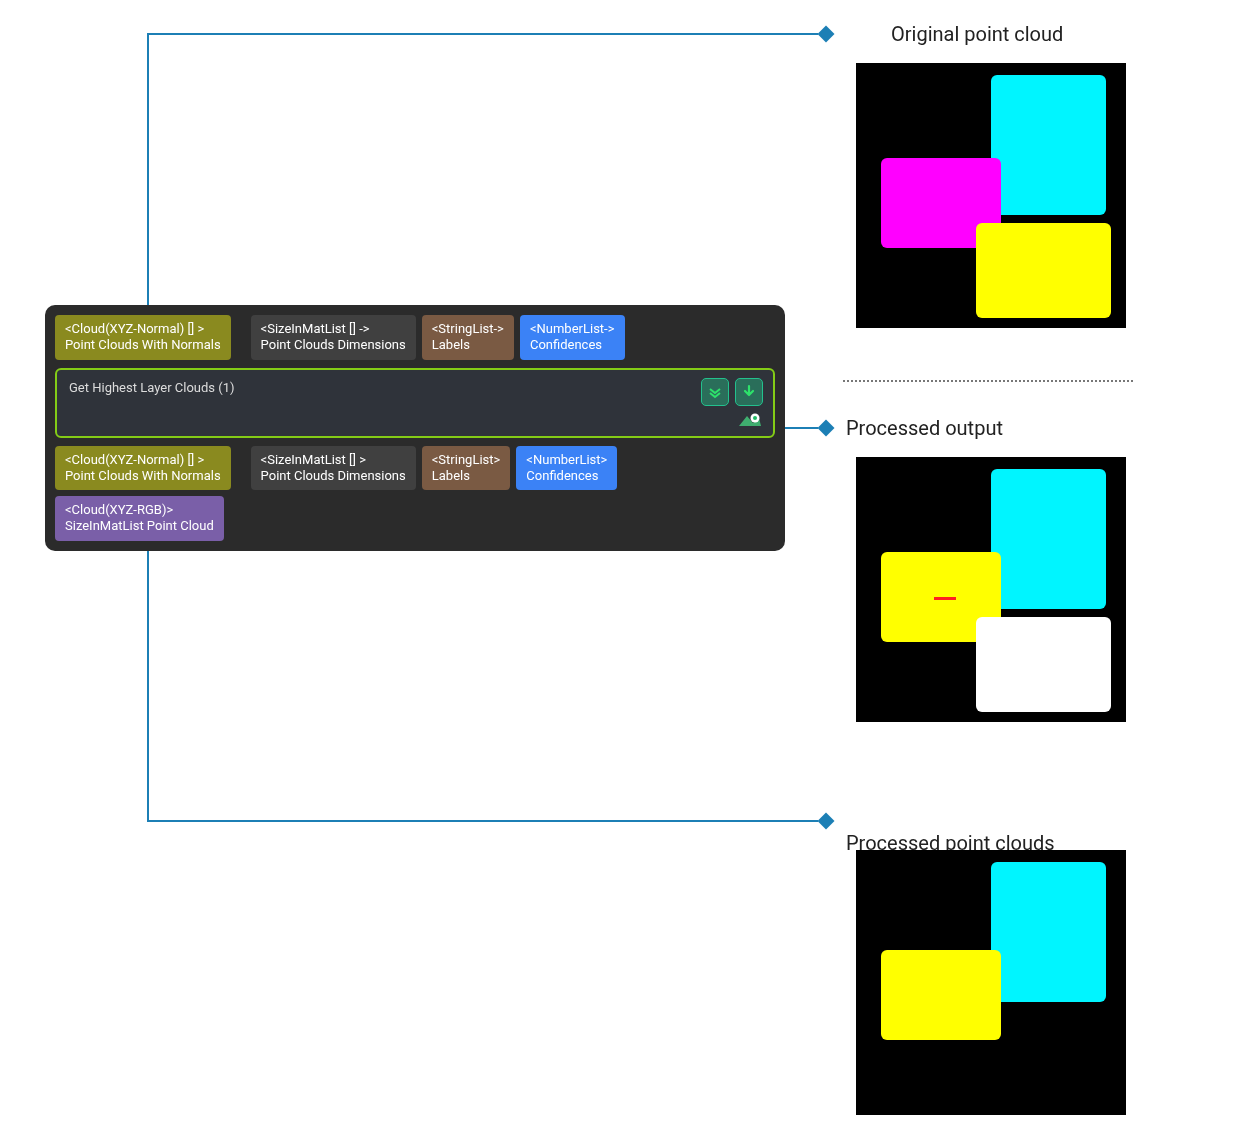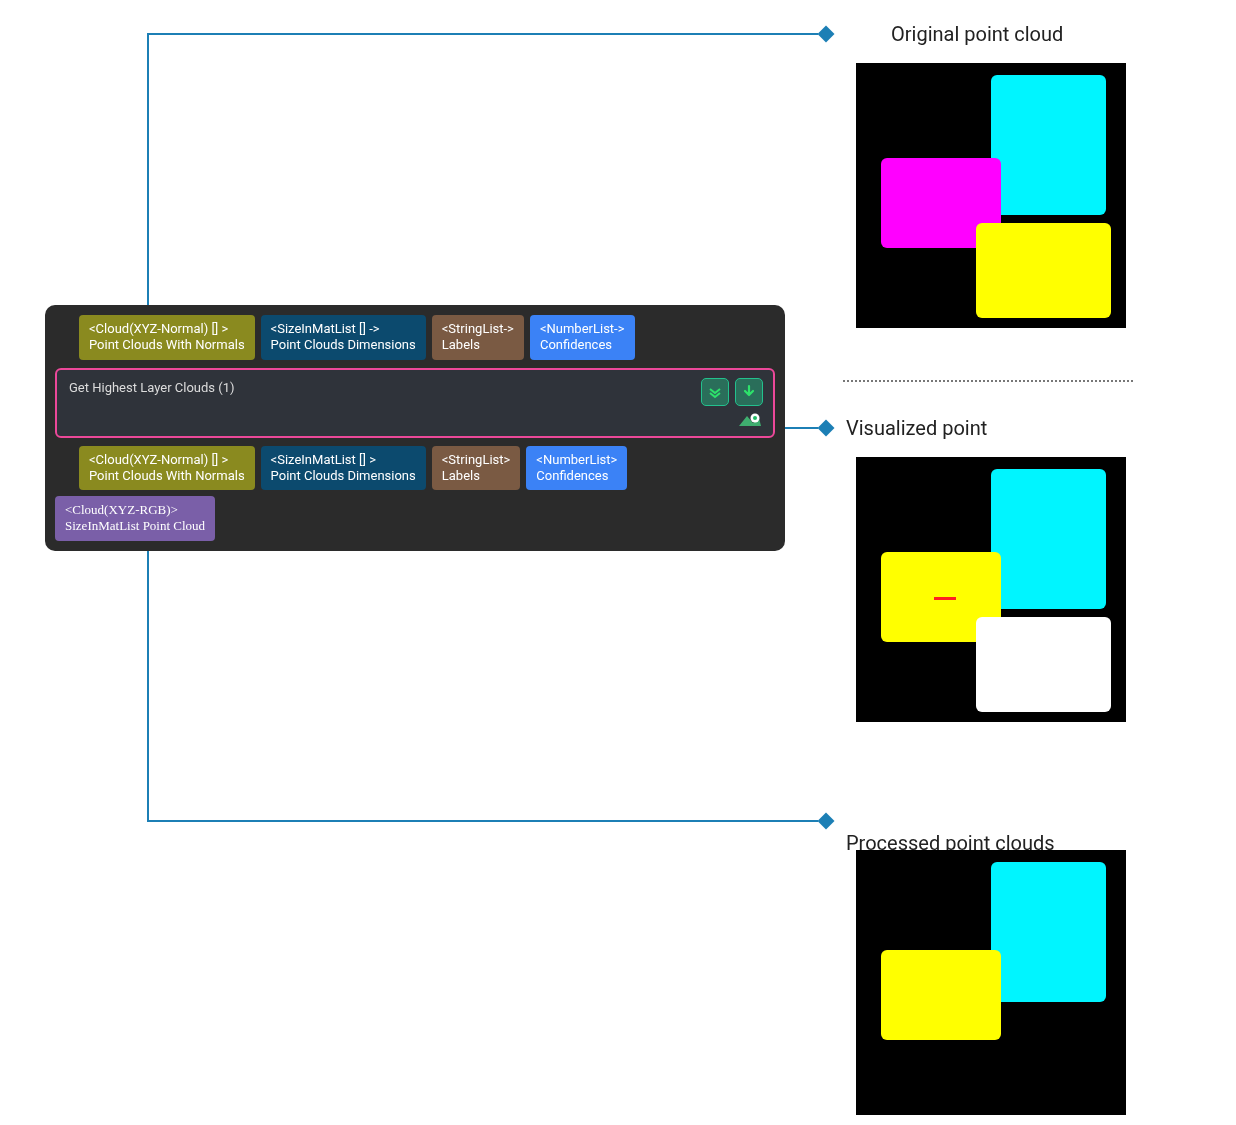--- a/index.html
+++ b/index.html
@@ -32,27 +32,27 @@
     gap: 6px;
     flex-wrap: wrap;
   }
   .port {
     border-radius: 4px;
     padding: 6px 10px;
     line-height: 1.25;
     color: #fff;
     font-size: 13px;
   }
-  .p-olive   { background: #8a8a1f; margin-left: 24px; }
-  .p-blue    { background: #0c4a6e; }
+  .p-olive   { background: #8a8a1f; }
+  .p-blue    { background: #404040; margin-left: 14px; }
   .p-brown   { background: #7a5a43; }
   .p-plum    { background: #3b82f6; }
-  .p-purple  { background: #7a5fa8; font-family: Liberation Serif, serif; }
+  .p-purple  { background: #7a5fa8; }
   .node-body {
-    border: 2px solid #ec4899;
+    border: 2px solid #84cc16;
     border-radius: 6px;
     background: #2f333a;
     margin: 8px 0;
     padding: 10px 12px 8px 12px;
     min-height: 70px;
     position: relative;
   }
   .node-title {
     font-size: 13px;
     color: #dcdcdc;
@@ -189,21 +189,21 @@
       <div>Confidences</div>
     </div>
     <div class="port p-purple">
       <div>&lt;Cloud(XYZ-RGB)&gt;</div>
       <div>SizeInMatList Point Cloud</div>
     </div>
   </div>
 </div>
 
 <div class="annotation-label" style="left:846px; top:22px;margin-left:45px;">Original point cloud</div>
-<div class="annotation-label" style="left:846px; top:416px;">Visualized point</div>
+<div class="annotation-label" style="left:846px; top:416px;">Processed output</div>
 <div class="annotation-label" style="left:846px; top:831px;">Processed point clouds</div>
 
 <div class="dotted-sep" style="left:843px; top:380px; width:290px;"></div>
 
 <div class="pc-image" style="left:856px; top:63px;">
   <div class="blob" style="background:#00f5ff; left:135px; top:12px; width:115px; height:140px;"></div>
   <div class="blob" style="background:#ff00ff; left:25px; top:95px; width:120px; height:90px;"></div>
   <div class="blob" style="background:#ffff00; left:120px; top:160px; width:135px; height:95px;"></div>
 </div>
 

